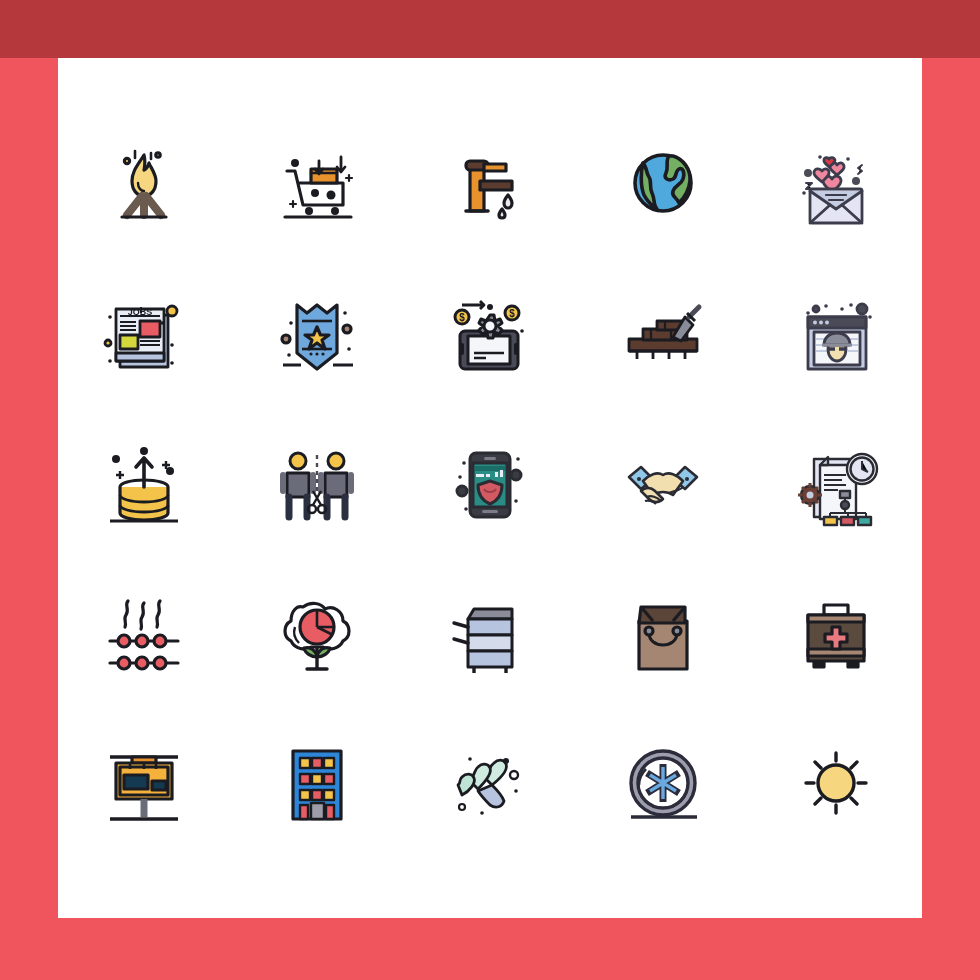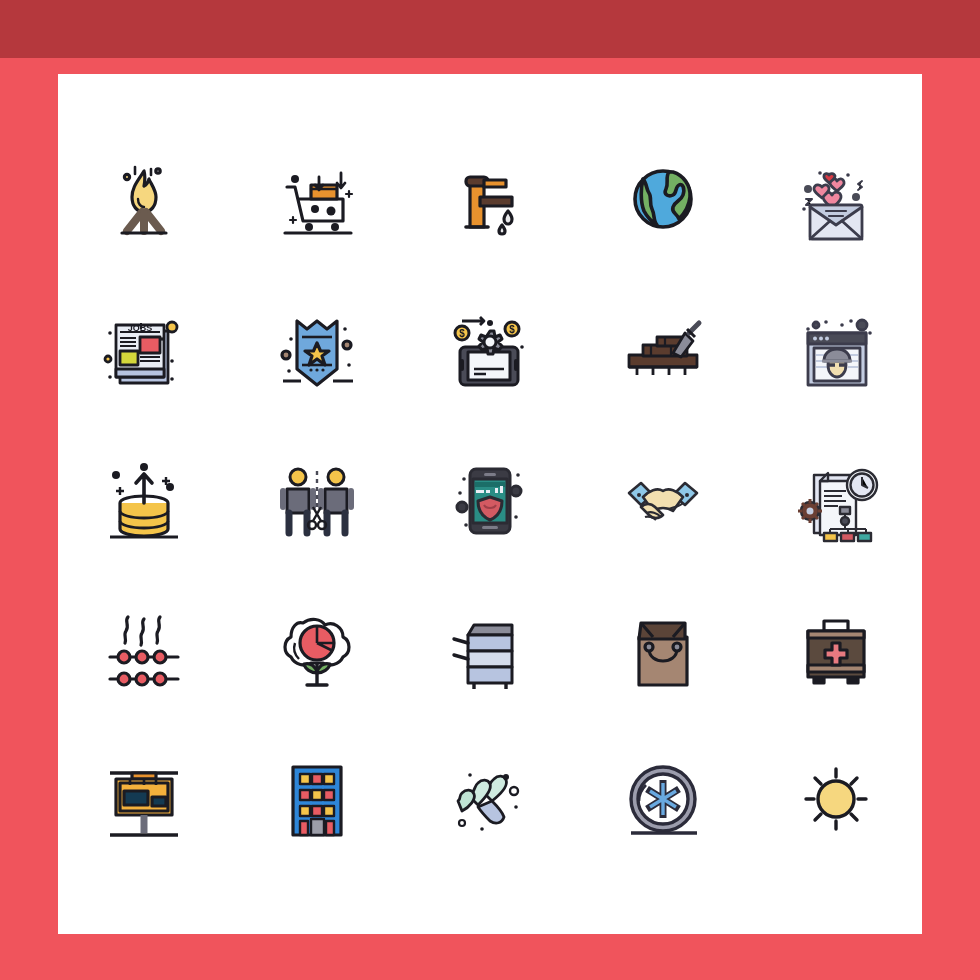--- a/index.html
+++ b/index.html
@@ -37,21 +37,21 @@
     display: flex; align-items: center; justify-content: center;
   }
   #header-title {
     color: #111112;
     font-size: 31px; font-weight: bold;
     letter-spacing: 0.5px;
   }
   
   #canvas {
     position: absolute;
-    left: 58px; top: 74px;
+    left: 58px; top: 58px;
     width: 864px; height: 860px;
     background: #ffffff;
   }
   #grid {
     position: absolute;
     left: 0; top: 50px;
     width: 864px; height: 790px;
     display: grid;
     grid-template-columns: repeat(5, 1fr);
     grid-template-rows: repeat(5, 150px);

